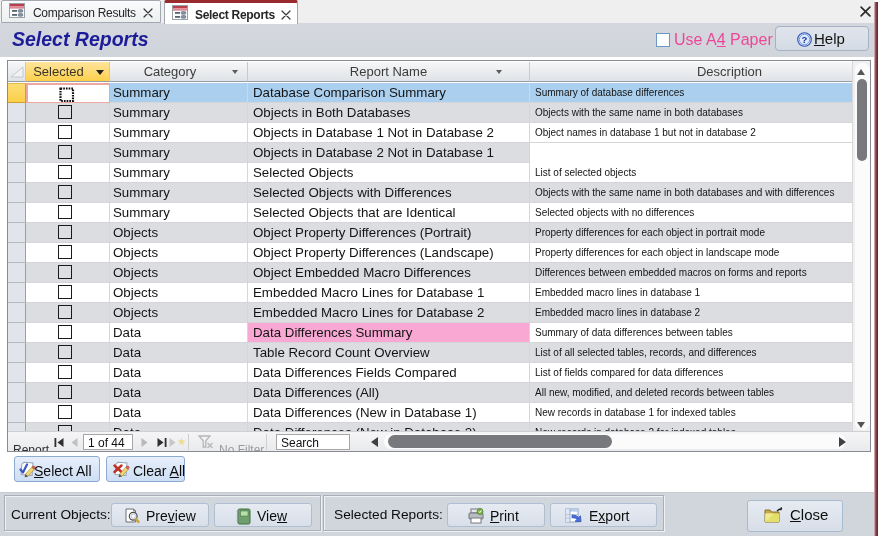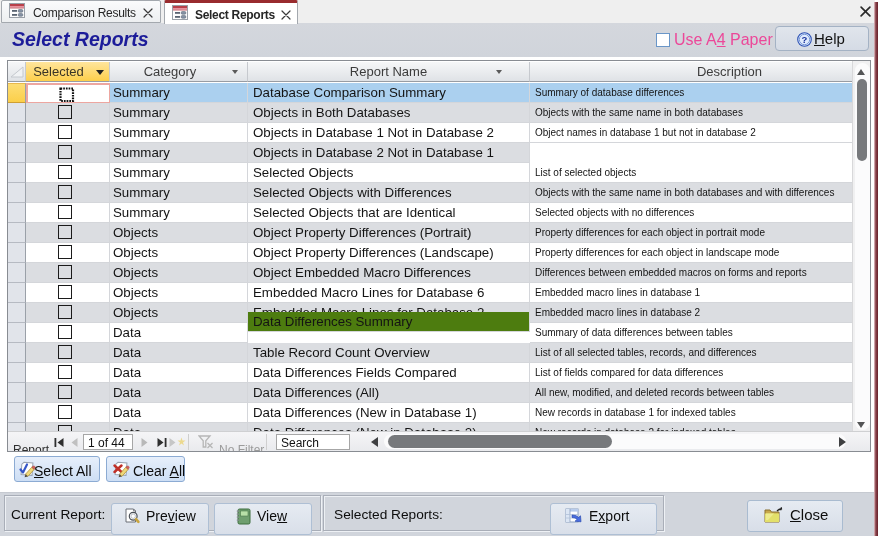--- a/index.html
+++ b/index.html
@@ -68,21 +68,21 @@
 #selall { left:14px; width:86px; }
 #clrall { left:106px; width:79px; }
 
 
 #bpanel { left:0; top:492px; width:875px; height:44px; background:#d1d5dc; border-top:1px solid #c6cad1; }
 .gbox { top:2px; height:36px; border:1px solid #a9aeb8;
   box-shadow:inset 1px 1px 0 #edf0f4, 1px 1px 0 #eef1f5; }
 #gbox1 { left:4px; width:317px; }
 #gbox2 { left:323px; width:341px; }
 .blbl { font-size:13.7px; color:#0d0d0d; top:13px; }
-.sbtn { top:10px; height:32px; background:linear-gradient(#e6ebf2,#d9dfe9);
+.sbtn { top:10px; height:24px; background:linear-gradient(#e6ebf2,#d9dfe9);
   border:1px solid #aebfd4; border-radius:3px; font-size:14px; color:#0d0d0d; }
 #closebtn { left:747px; top:500px; width:96px; height:32px; background:linear-gradient(#e6ebf2,#d8dee8);
   border:1px solid #a9bbd0; border-radius:3px; font-size:15px; color:#0d0d0d; }
 #redstrip { left:874px; top:2px; width:4px; height:534px; background:linear-gradient(90deg,#e8cdd0,#9c5a62 35%,#702b34 75%,#6b2630); }
 #pinkline { left:874px; top:2px; width:1px; height:534px; background:transparent; }
 u { text-decoration:underline; }
 .btnlbl { white-space:nowrap; }
 </style></head><body>
 <div id="stage">
 <div id="tabbar" class="abs"></div>
@@ -212,35 +212,35 @@
         <div class="abs cb"></div>
       </div>
       <div class="abs cell c2" style="top:202px;background:#dbdde1">Objects</div>
       <div class="abs cell c3" style="top:202px;background:#dbdde1">Object Embedded Macro Differences</div>
       <div class="abs cell c4" style="top:202px;background:#dbdde1">Differences between embedded macros on forms and reports</div>
       <div class="abs rs" style="top:222px;"></div>
       <div class="abs cell c1" style="top:222px;background:#ffffff">
         <div class="abs cb"></div>
       </div>
       <div class="abs cell c2" style="top:222px;background:#ffffff">Objects</div>
-      <div class="abs cell c3" style="top:222px;background:#ffffff">Embedded Macro Lines for Database 6</div>
+      <div class="abs cell c3" style="top:222px;background:#ffffff">Embedded Macro Lines for Database 1</div>
       <div class="abs cell c4" style="top:222px;background:#ffffff">Embedded macro lines in database 1</div>
       <div class="abs rs" style="top:242px;"></div>
       <div class="abs cell c1" style="top:242px;background:#dbdde1">
         <div class="abs cb"></div>
       </div>
       <div class="abs cell c2" style="top:242px;background:#dbdde1">Objects</div>
       <div class="abs cell c3" style="top:242px;background:#dbdde1">Embedded Macro Lines for Database 2</div>
       <div class="abs cell c4" style="top:242px;background:#dbdde1">Embedded macro lines in database 2</div>
       <div class="abs rs" style="top:262px;"></div>
       <div class="abs cell c1" style="top:262px;background:#ffffff">
         <div class="abs cb"></div>
       </div>
       <div class="abs cell c2" style="top:262px;background:#ffffff">Data</div>
-      <div class="abs cell c3" style="top:251px;background:#4d7c0f">Data Differences Summary</div>
+      <div class="abs cell c3" style="top:262px;background:#f9a8d4">Data Differences Summary</div>
       <div class="abs cell c4" style="top:262px;background:#ffffff">Summary of data differences between tables</div>
       <div class="abs rs" style="top:282px;"></div>
       <div class="abs cell c1" style="top:282px;background:#dbdde1">
         <div class="abs cb"></div>
       </div>
       <div class="abs cell c2" style="top:282px;background:#dbdde1">Data</div>
       <div class="abs cell c3" style="top:282px;background:#dbdde1">Table Record Count Overview</div>
       <div class="abs cell c4" style="top:282px;background:#dbdde1">List of all selected tables, records, and differences</div>
       <div class="abs rs" style="top:302px;"></div>
       <div class="abs cell c1" style="top:302px;background:#ffffff">
@@ -327,21 +327,21 @@
 <path d="M1.5 4.5 L8.5 11 M8.5 4.5 L1.5 11" stroke="#c03028" stroke-width="2.4" stroke-linecap="round"></path>
 <path d="M6.5 13.2 L12.8 6.2 L15.2 8.4 L8.9 15.4 Z" fill="#efd87a" stroke="#a8882a" stroke-width="0.7"></path>
 <path d="M12.8 6.2 L15.2 8.4 L16.2 6.6 Q16.4 5.6 15.4 5.2 Q14.2 4.8 13.6 5.4 Z" fill="#d4625a" stroke="#a8443e" stroke-width="0.5"></path>
 <path d="M6.5 13.2 L8.9 15.4 L5.6 16.2 Z" fill="#50493a"></path>
 </svg>
       <div class="abs btnlbl" style="left:26px;top:6px">Clear <u>A</u>ll</div>
     </div>
 <div id="bpanel" class="abs"></div>
 <div class="abs gbox" id="gbox1" style="top:495px"></div>
 <div class="abs gbox" id="gbox2" style="top:495px"></div>
-<div class="abs blbl" style="left:11px;top:507px">Current Report:</div>
+<div class="abs blbl" style="left:11px;top:507px">Current Objects:</div>
 <div class="abs sbtn" style="left:111px;top:503px;width:98px">
       <svg class="abs" style="left:12px;top:4px" width="17" height="17" viewBox="0 0 17 17">
 <path d="M2 1 L9.5 1 L11.5 3 L11.5 14 L2 14 Z" fill="#fff" stroke="#6a6f76" stroke-width="1"></path>
 <path d="M9.5 1 L9.5 3 L11.5 3 Z" fill="#d8dade" stroke="#6a6f76" stroke-width="0.7"></path>
 <circle cx="9.2" cy="8.2" r="3.9" fill="#f4f6f8" stroke="#4a4f56" stroke-width="1.2"></circle>
 <circle cx="9.2" cy="8.2" r="2.2" fill="#fff" stroke="#9aa0a8" stroke-width="0.6"></circle>
 <path d="M12 11.2 L14.4 13.8" stroke="#caa53e" stroke-width="2.6" stroke-linecap="round"></path>
 </svg>
       <div class="abs btnlbl" style="left:34px;top:4px">Pre<u>v</u>iew</div>
     </div>
@@ -350,20 +350,30 @@
 <rect x="3" y="1" width="12" height="15" rx="1.5" fill="#6f9f6f" stroke="#3f6f3f"></rect>
 <rect x="5.5" y="3" width="7.5" height="5" fill="#b8e0a8" stroke="#4a7a4a" stroke-width="0.6"></rect>
 <rect x="1.6" y="2.4" width="2.6" height="1.4" rx="0.7" fill="#8b8f96"></rect>
 <rect x="1.6" y="5.4" width="2.6" height="1.4" rx="0.7" fill="#8b8f96"></rect>
 <rect x="1.6" y="8.4" width="2.6" height="1.4" rx="0.7" fill="#8b8f96"></rect>
 <rect x="1.6" y="11.4" width="2.6" height="1.4" rx="0.7" fill="#8b8f96"></rect>
 </svg>
       <div class="abs btnlbl" style="left:42px;top:4px">Vie<u>w</u></div>
     </div>
 <div class="abs blbl" style="left:334px;top:507px">Selected Reports:</div>
+<div class="abs sbtn" style="left:447px;top:503px;width:98px">
+      <svg class="abs" style="left:20px;top:4px" width="17" height="16" viewBox="0 0 17 16">
+<rect x="3" y="1" width="10" height="4" fill="#e8e8e8" stroke="#777"></rect>
+<rect x="1" y="5" width="14" height="6" rx="1" fill="#b8bdc4" stroke="#6a6f76"></rect>
+<rect x="3" y="10" width="10" height="5" fill="#fff" stroke="#777"></rect>
+<circle cx="12" cy="3.5" r="3" fill="#7ab648" stroke="#4a7a28" stroke-width="0.7"></circle>
+<path d="M10.8 3.5 L11.8 4.5 L13.4 2.5" stroke="#fff" stroke-width="1" fill="none"></path>
+</svg>
+      <div class="abs btnlbl" style="left:42px;top:4px"><u>P</u>rint</div>
+    </div>
 <div class="abs sbtn" style="left:550px;top:503px;width:107px">
       <svg class="abs" style="left:14px;top:4px" width="21" height="17" viewBox="0 0 21 17">
 <rect x="1" y="1" width="12" height="13" fill="#fff" stroke="#8aa0c0"></rect>
 <rect x="1" y="1" width="12" height="2.6" fill="#b8ccec"></rect>
 <rect x="1" y="1" width="4" height="13" fill="#dce6f4"></rect>
 <line x1="5" y1="1" x2="5" y2="14" stroke="#8aa0c0" stroke-width="0.8"></line>
 <line x1="1" y1="6.5" x2="13" y2="6.5" stroke="#b0c0d8" stroke-width="0.8"></line>
 <line x1="1" y1="10" x2="13" y2="10" stroke="#b0c0d8" stroke-width="0.8"></line>
 <path d="M7 7 Q12 7 13.5 9.5 L15.5 7.8 L16 13.8 L10 13.2 L12.2 11.4 Q10.5 9.5 7 9.5 Z" fill="#4a6ee0" stroke="#2a4ab0" stroke-width="0.7"></path>
 </svg>

